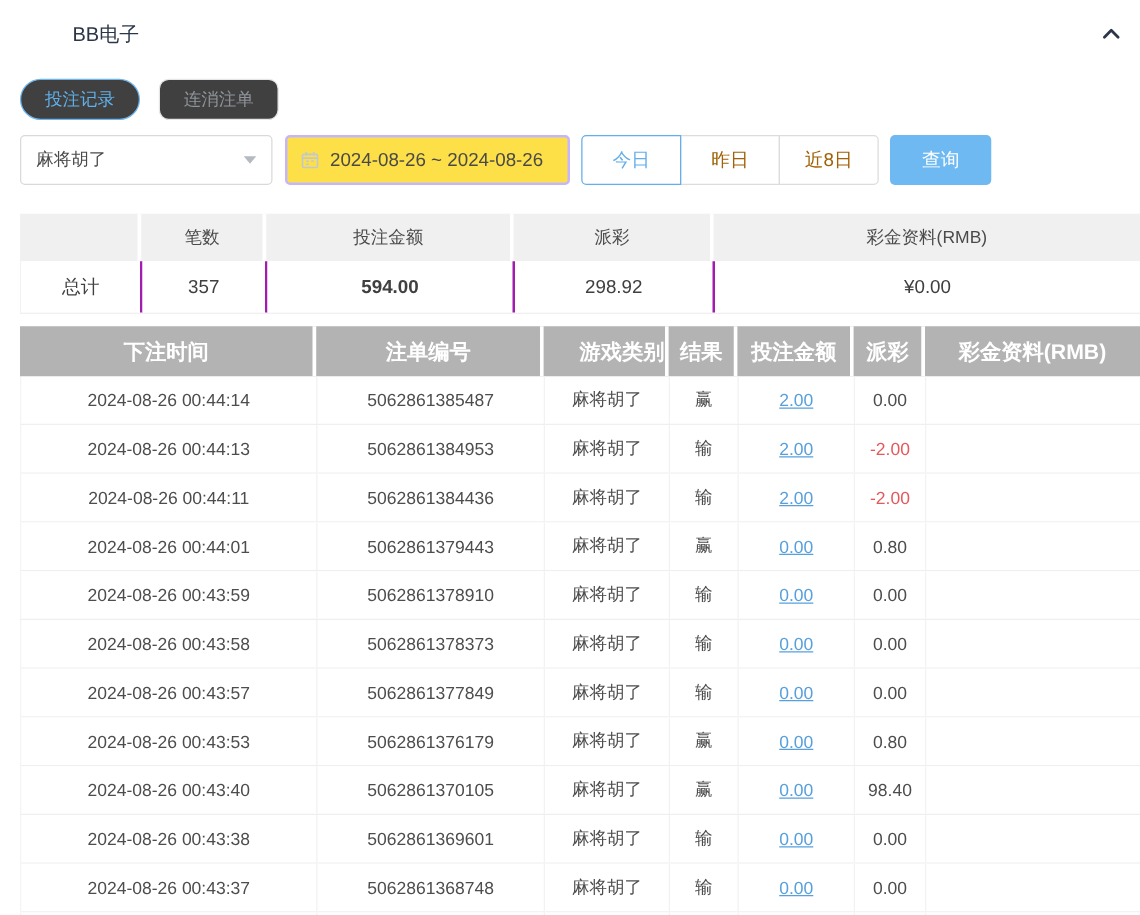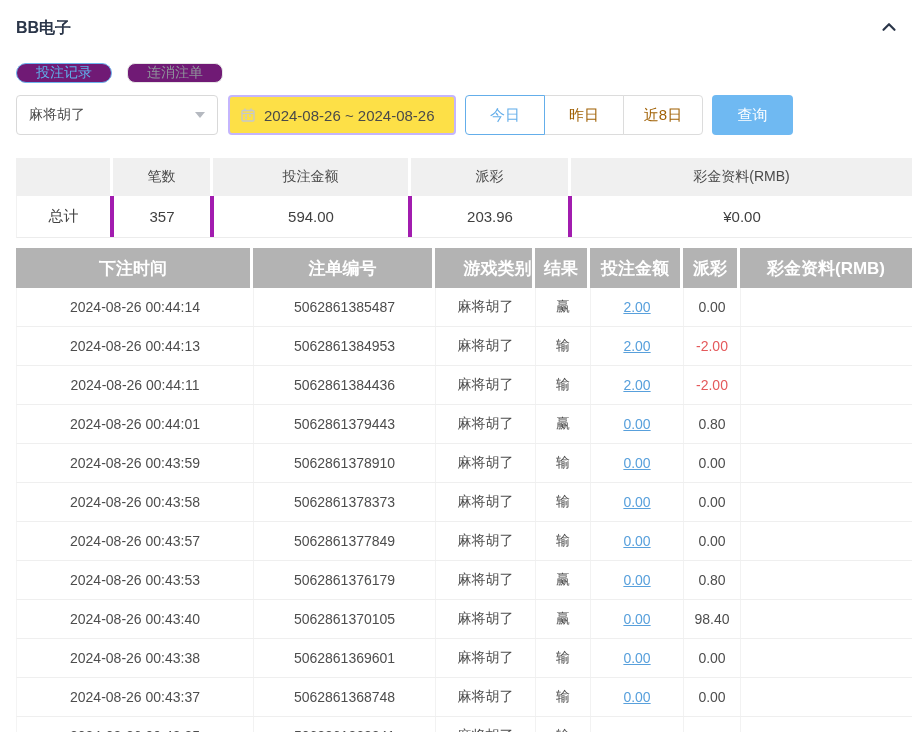--- a/index.html
+++ b/index.html
@@ -2,26 +2,26 @@
 <html><head>
 <meta charset="utf-8">
 <style>
   * { margin:0; padding:0; box-sizing:border-box; }
   html,body { background:#fff; }
   body { font-family:"Liberation Sans","DejaVu Sans",sans-serif; }
   .page { position:relative; width:912px; height:732px; overflow:hidden; background:#fff; }
 
   
   .panel-top { padding:18px 16px 0; position:relative; }
-  .title { font-size:16px; font-weight:bold; color:#2b3649; display:inline-block; }
+  .title { font-size:16px; font-weight:normal; color:#2b3649; display:inline-block;margin-left:42px; }
   .collapse { position:absolute; right:10px; top:14px; width:26px; height:26px; display:flex; align-items:center; justify-content:center; cursor:pointer; }
 
   
   .tabs { margin:24px 16px 0; display:flex; }
-  .tab { height:20px; padding:0 19px; background:#701a75; font-size:14px; cursor:pointer;
+  .tab { height:33px; padding:0 19px; background:#404040; font-size:14px; cursor:pointer;
          border:1px solid #e6e6e6; border-radius:8px; color:#8f949b; margin-right:15px;
          font-family:inherit; }
   .tab.active { color:#5fb0ea; border-color:#6cb5ee; border-radius:17px; }
 
   
   .filters { margin:12px 16px 0; display:flex; align-items:center; height:40px; }
   .select { width:202px; height:40px; border:1px solid #d9d9d9; border-radius:4px;
             display:flex; align-items:center; justify-content:space-between;
             padding:0 12px; font-size:14px; color:#4a4a4a; cursor:pointer; background:#fff; }
   .caret { width:0; height:0; border-left:5px solid transparent; border-right:5px solid transparent;
@@ -44,22 +44,22 @@
   .s-head { display:flex; }
   .s-head div { height:38px; background:#f0f0f0; color:#4a4a4a; font-size:14px;
                 display:flex; align-items:center; justify-content:center; border-right:3px solid #fff; }
   .s-head div:nth-of-type(1) { width:97px; }
   .s-head div:nth-of-type(2) { width:100px; }
   .s-head div:nth-of-type(3) { width:198px; }
   .s-head div:nth-of-type(4) { width:160px; }
   .s-head div:nth-of-type(5) { flex:1; border-right:none; }
   .s-row { display:flex; border-bottom:1px solid #ececec; border-left:1px solid #f2f2f2; }
   .s-row .s-cell { height:41px; display:flex; align-items:center; justify-content:center;
-                   font-size:15px; color:#404040; border-right:4px solid #a21caf; background:#fff; }
-  .s-cell.sc1 { width:97px; } .s-cell.sc2 { width:100px; } .s-cell.sc3 { width:198px; }
+                   font-size:15px; color:#404040; border-right:2px solid #a21caf; background:#fff; }
+  .s-cell.sc1 { width:97px; } .s-cell.sc2 { width:100px; } .s-cell.sc3 { width:198px;font-weight:bold; }
   .s-cell.sc4 { width:160px; } .s-cell.sc5 { flex:1; border-right:none; }
 
   
   .records { margin:10px 0 0 16px; width:896px; }
   .r-head { display:flex; }
   .r-head div { height:40px; background:#b3b3b3; color:#fff; font-size:17px; font-weight:bold;
                 display:flex; align-items:center; justify-content:center; border-right:3px solid #fff; }
   .r-head div:nth-of-type(1) { width:237px; }
   .r-head div:nth-of-type(2) { width:182px; }
   .r-head div:nth-of-type(3) { width:100px;padding-left:28px; }
@@ -134,21 +134,21 @@
         <div>投注金额</div>
 
         <div>派彩</div>
 
         <div>彩金资料(RMB)</div>
       </div>
     <div class="s-row">
       <div class="s-cell sc1">总计</div>
       <div class="s-cell sc2">357</div>
       <div class="s-cell sc3">594.00</div>
-      <div class="s-cell sc4">203.96</div>
+      <div class="s-cell sc4">298.92</div>
       <div class="s-cell sc5">¥0.00</div>
     </div>
   </div>
 
   <div class="records">
     <div class="r-head">
 
         <div>下注时间</div>
 
         <div>注单编号</div>

